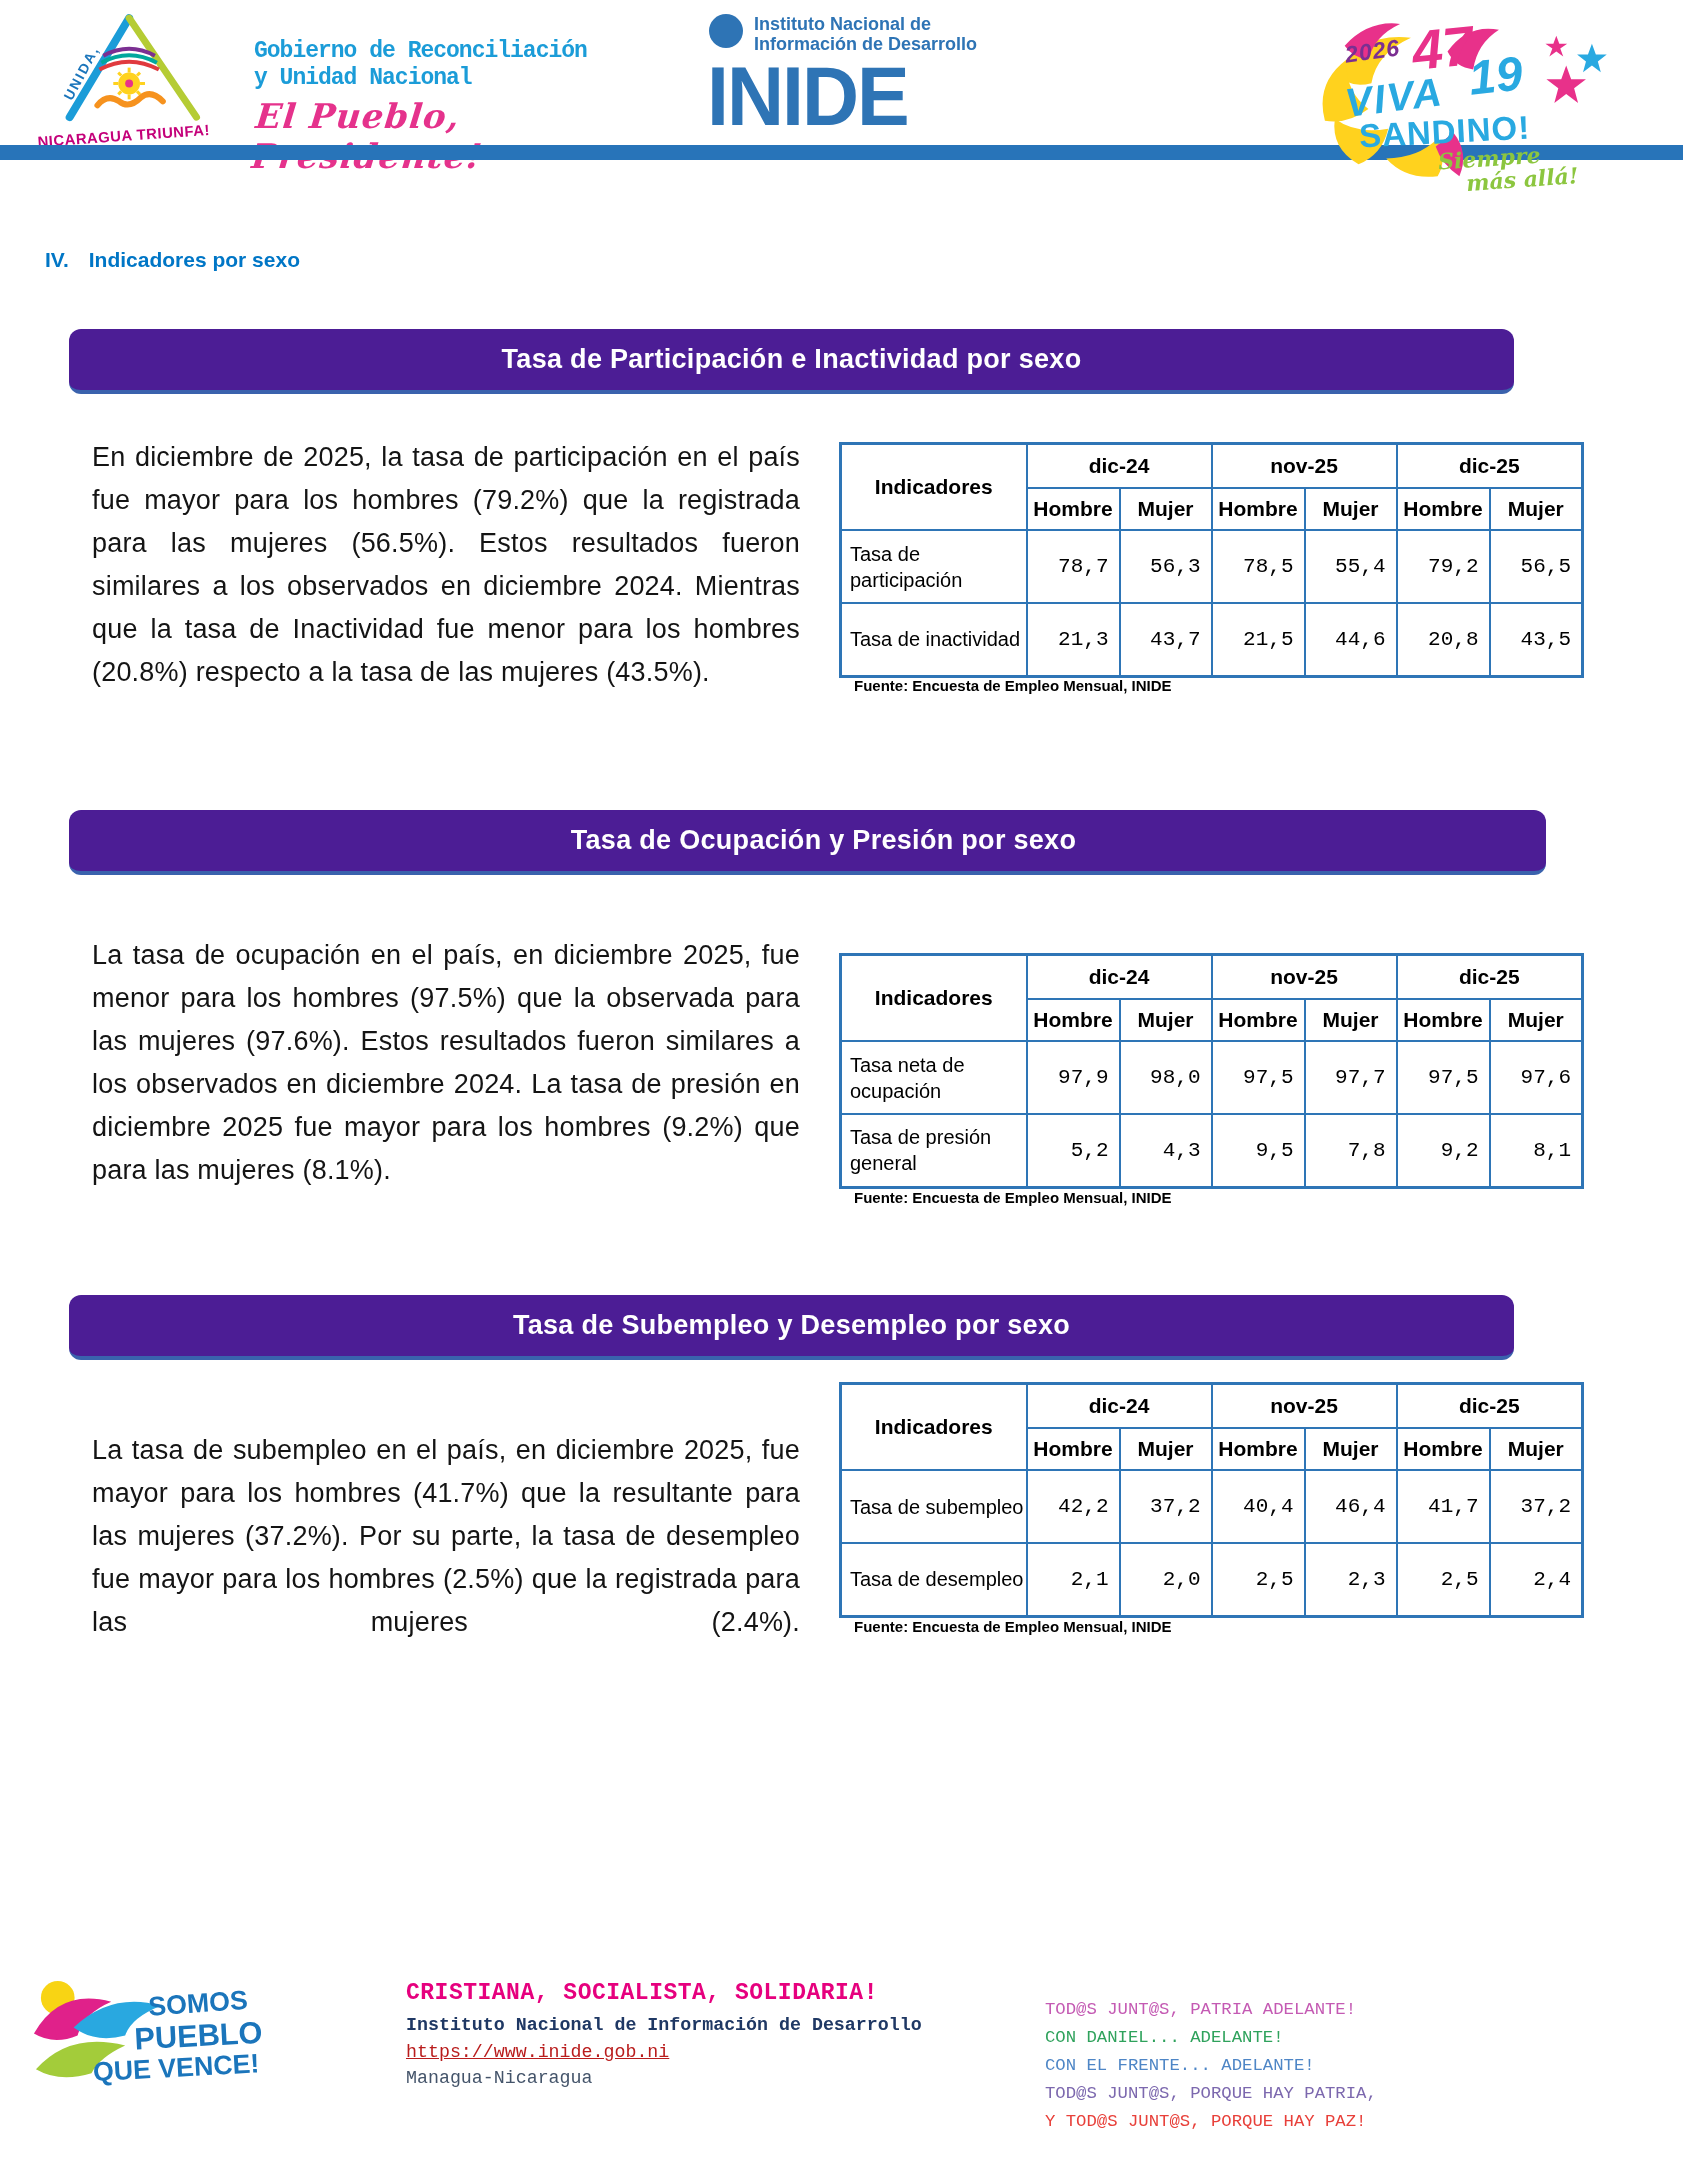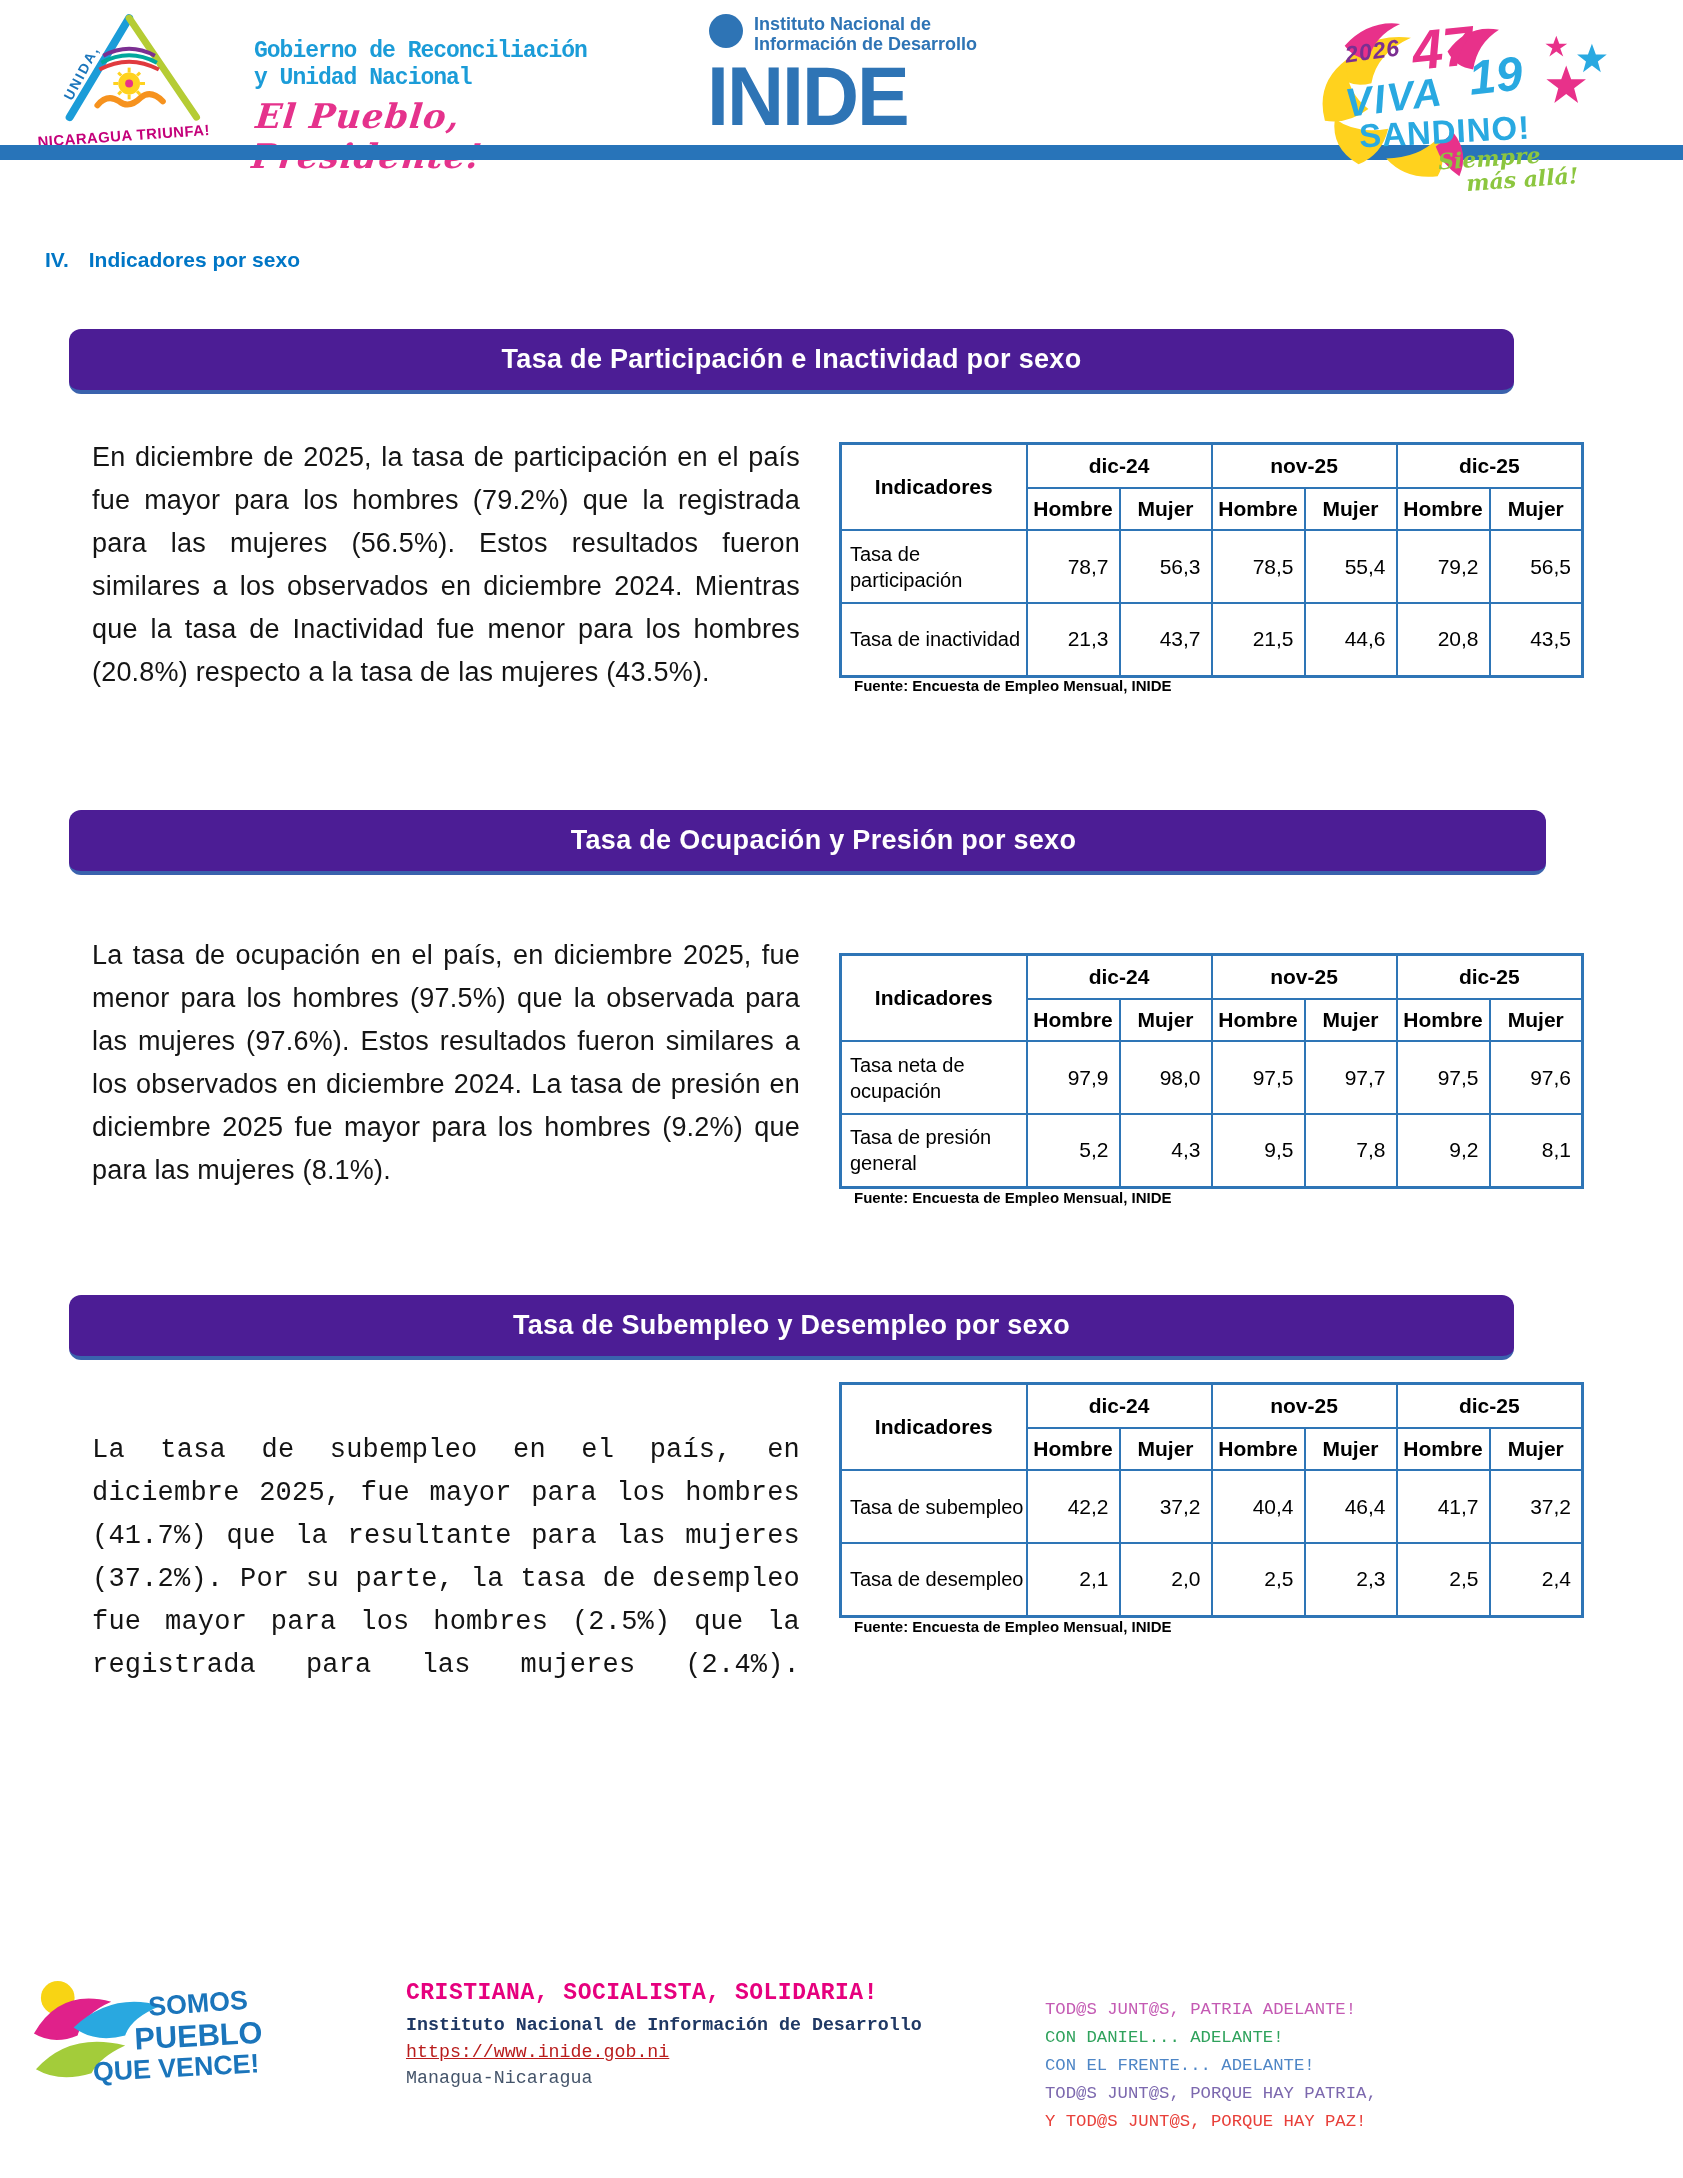--- a/index.html
+++ b/index.html
@@ -41,30 +41,30 @@
     border-bottom:4px solid #3A62AD;
     color:#ffffff;font-size:27px;font-weight:bold;letter-spacing:0.3px;
     display:flex;align-items:center;justify-content:center;
   }
   
   .para{
     position:absolute;left:92px;width:708px;margin:0;
     font-size:27px;line-height:43px;color:#141414;
     text-align:justify;letter-spacing:0.2px;
   }
-  .last-just{text-align-last:justify;font-family:Liberation Mono, monospace;}
+  .last-just{text-align-last:justify;}
   
   .table-wrap{position:absolute;left:839px;}
   .stat-table{border-collapse:collapse;table-layout:fixed;width:743px;background:#ffffff;border:3px solid #2E75B6;}
   .stat-table th,.stat-table td{border:2px solid #2E75B6;color:#000;overflow:hidden;}
   .stat-table th.ind{font-size:21px;font-weight:bold;text-align:center;}
   .stat-table th.mh{font-size:21px;font-weight:bold;text-align:center;height:40px;}
   .stat-table th.sh{font-size:21px;font-weight:bold;text-align:center;height:38px;}
   .stat-table td.lbl{font-size:20px;text-align:left;padding-left:8px;line-height:26px;}
-  .stat-table td.val{font-size:21px;text-align:right;padding-right:10px;}
+  .stat-table td.val{font-size:21px;text-align:right;padding-right:10px;font-family:Liberation Mono, monospace;}
   .stat-table tbody tr{height:73px;}
   .source{position:absolute;left:854px;font-size:15px;font-weight:bold;color:#000;}
   
   .footer-logo{position:absolute;left:28px;top:1972px;}
   .footer-center{position:absolute;left:406px;top:1980px;font-family:"Liberation Mono", monospace;}
   .fc-l1{font-size:23px;font-weight:bold;color:#E6007E;letter-spacing:0.5px;margin-bottom:9px;white-space:nowrap;}
   .fc-l2{font-size:18.3px;font-weight:bold;color:#1F3864;margin-bottom:7px;white-space:nowrap;}
   .fc-l3{font-size:18.3px;color:#b91c1c;text-decoration:underline;margin-bottom:6px;white-space:nowrap;display:inline-block;}
   .fc-l4{font-size:18.3px;color:#44546A;white-space:nowrap;}
   .footer-right{position:absolute;left:1045px;top:1996px;font-family:"Liberation Mono", monospace;font-size:17.3px;line-height:28px;}

